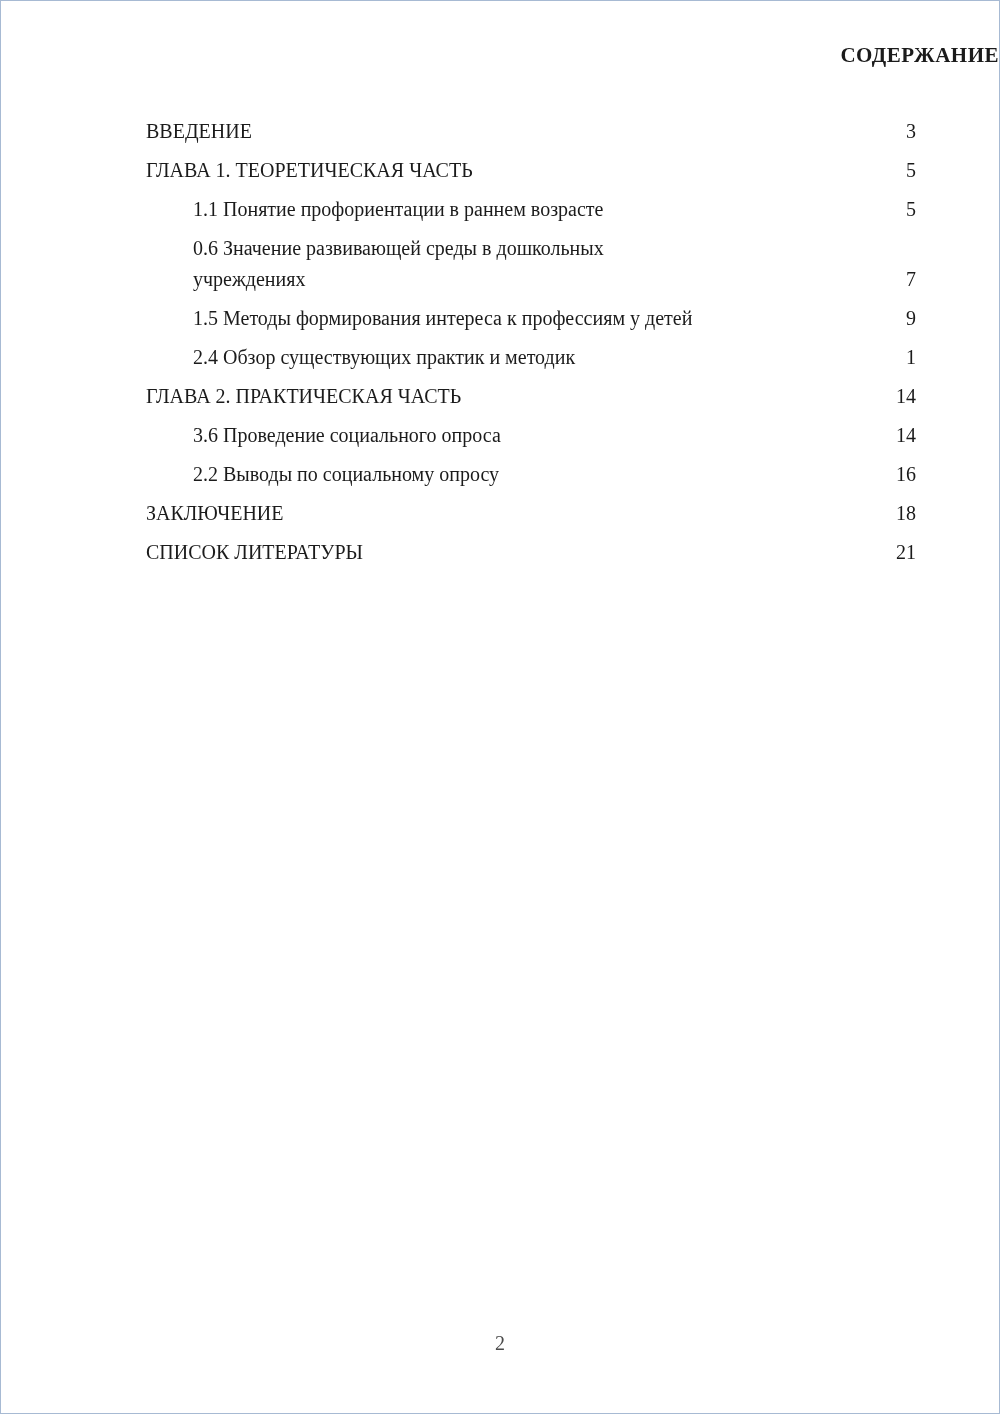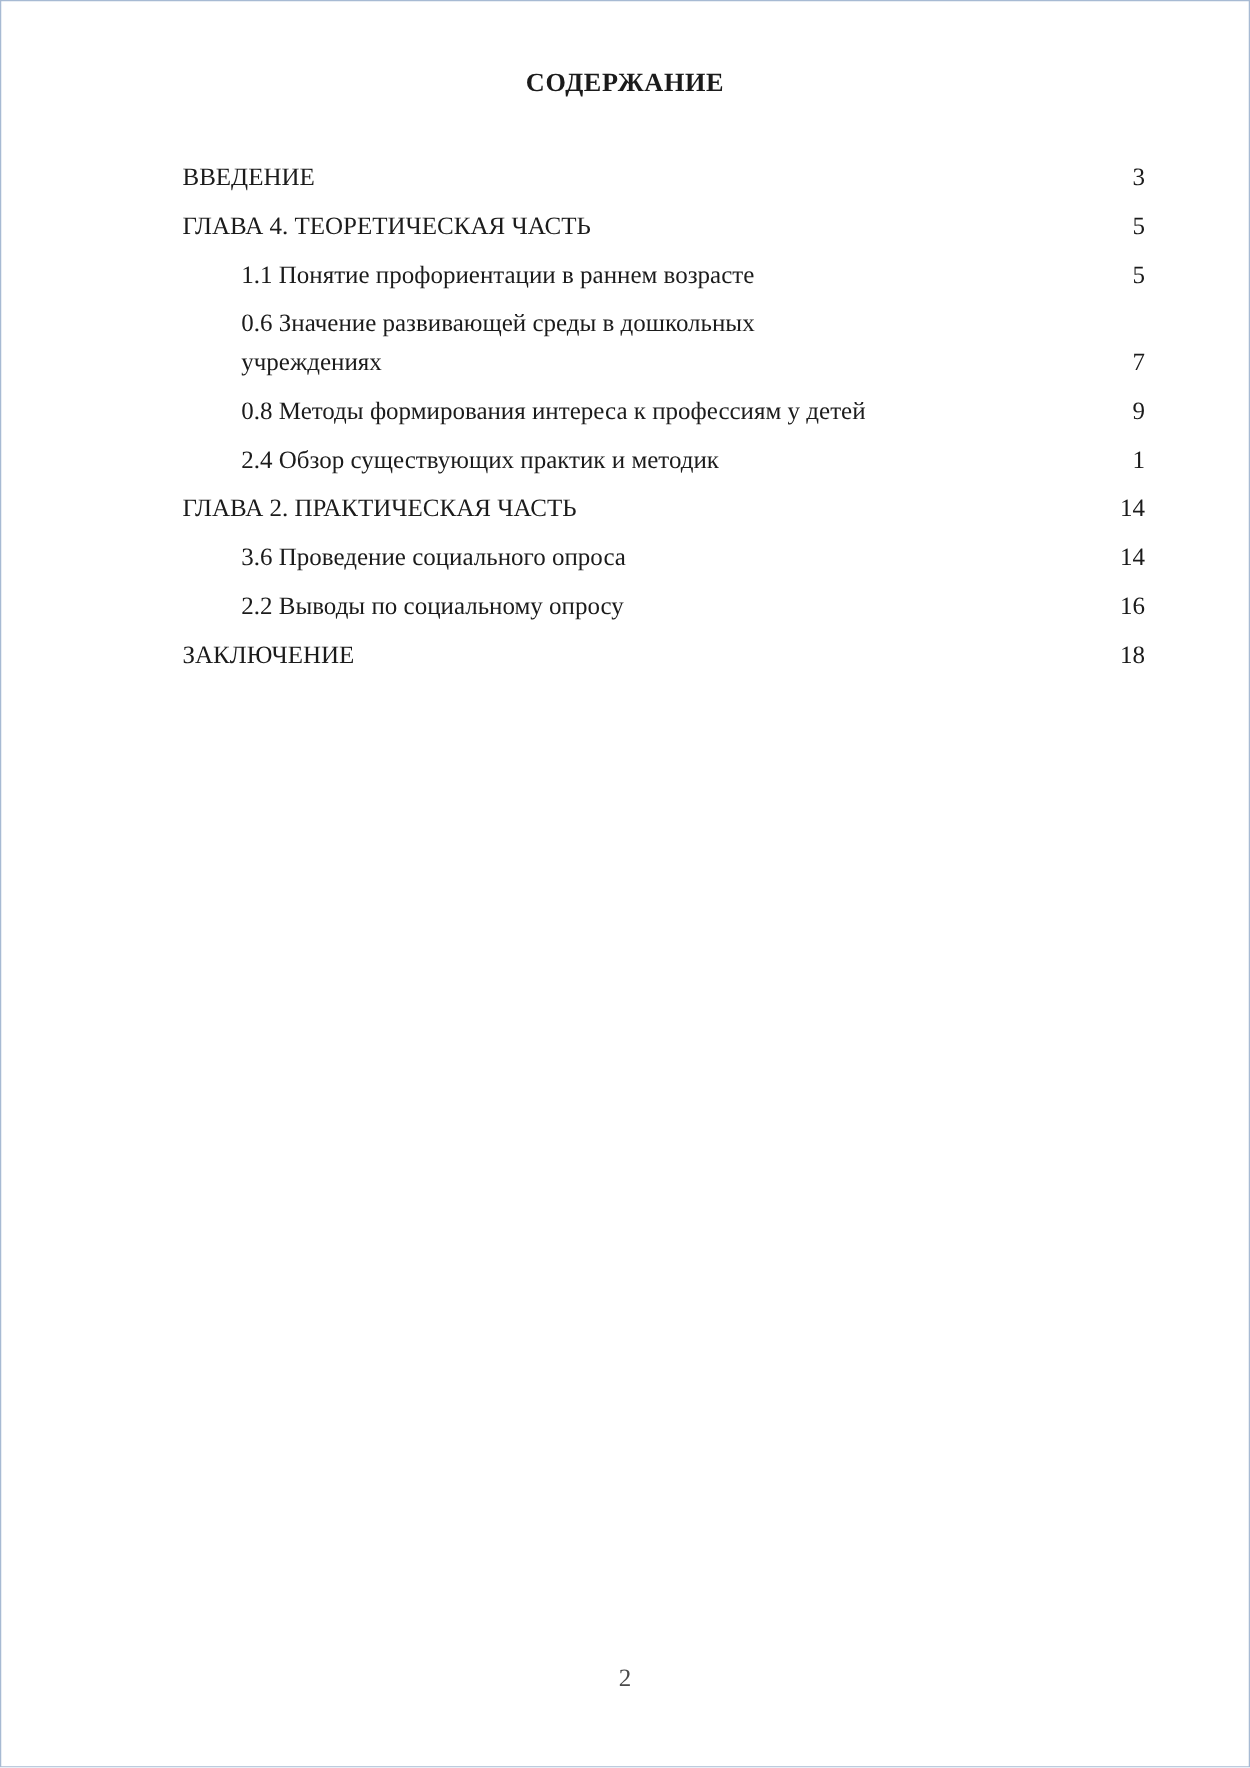--- a/index.html
+++ b/index.html
@@ -12,22 +12,22 @@
     width: 1000px;
     height: 1414px;
     box-sizing: border-box;
     background: #ffffff;
     border: 1px solid #a7bad3;
     overflow: hidden;
     font-family: "Liberation Serif", serif;
     color: #1b1b1b;
   }
   .doc-title {
-    margin-top: 53px;
-    text-align: center;
+    margin-top: 42px;
+    text-align: right;
     font-size: 21px;
     font-weight: bold;
     letter-spacing: 0.5px;
   }
   .toc {
     margin: 48px 85px 4px 145px;
     width: 770px;
     font-size: 20px;
   }
   .toc-row {
@@ -70,33 +70,33 @@
 <div class="page">
 
   <div class="doc-title">СОДЕРЖАНИЕ</div>
 
   <div class="toc" id="toc">
       <div class="toc-row">
         <span class="toc-label">ВВЕДЕНИЕ</span>
         <span class="toc-page">3</span>
       </div>
       <div class="toc-row">
-        <span class="toc-label">ГЛАВА 4. ТЕОРЕТИЧЕСКАЯ ЧАСТЬ</span>
+        <span class="toc-label">ГЛАВА 1. ТЕОРЕТИЧЕСКАЯ ЧАСТЬ</span>
         <span class="toc-page">5</span>
       </div>
       <div class="toc-row indent">
         <span class="toc-label">1.1 Понятие профориентации в раннем возрасте</span>
         <span class="toc-page">5</span>
       </div>
       <div class="toc-row indent">
         <span class="toc-label">0.6 Значение развивающей среды в дошкольных учреждениях</span>
         <span class="toc-page">7</span>
       </div>
       <div class="toc-row indent">
-        <span class="toc-label">0.8 Методы формирования интереса к профессиям у детей</span>
+        <span class="toc-label">1.5 Методы формирования интереса к профессиям у детей</span>
         <span class="toc-page">9</span>
       </div>
       <div class="toc-row indent">
         <span class="toc-label">2.4 Обзор существующих практик и методик</span>
         <span class="toc-page">1</span>
       </div>
       <div class="toc-row">
         <span class="toc-label">ГЛАВА 2. ПРАКТИЧЕСКАЯ ЧАСТЬ</span>
         <span class="toc-page">14</span>
       </div>
@@ -105,17 +105,21 @@
         <span class="toc-page">14</span>
       </div>
       <div class="toc-row indent">
         <span class="toc-label">2.2 Выводы по социальному опросу</span>
         <span class="toc-page">16</span>
       </div>
       <div class="toc-row">
         <span class="toc-label">ЗАКЛЮЧЕНИЕ</span>
         <span class="toc-page">18</span>
       </div>
+      <div class="toc-row">
+        <span class="toc-label">СПИСОК ЛИТЕРАТУРЫ</span>
+        <span class="toc-page">21</span>
+      </div>
     </div>
 
   <div class="footer-page">2</div>
 
 </div>
 
 </body></html>

